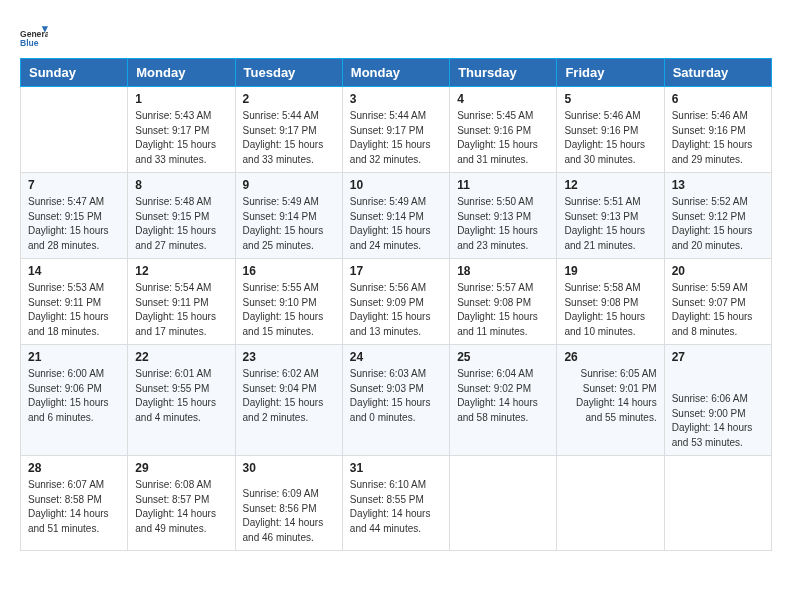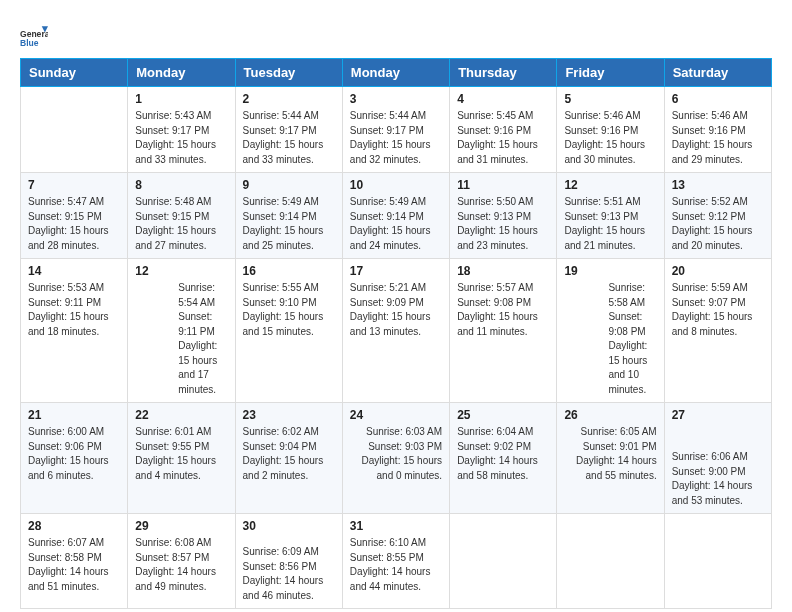--- a/index.html
+++ b/index.html
@@ -215,49 +215,49 @@
       <tr>
         <td>
           <div class="day-number">14</div>
           <div class="day-info" style="white-space: pre-line;">Sunrise: 5:53 AM
 Sunset: 9:11 PM
 Daylight: 15 hours
 and 18 minutes.</div>
         </td>
         <td>
           <div class="day-number">12</div>
-          <div class="day-info" style="white-space: pre-line; margin-left: 43px;">Sunrise: 5:54 AM
+          <div class="day-info" style="white-space: pre-line;">Sunrise: 5:54 AM
 Sunset: 9:11 PM
 Daylight: 15 hours
 and 17 minutes.</div>
         </td>
         <td>
           <div class="day-number">16</div>
           <div class="day-info" style="white-space: pre-line;">Sunrise: 5:55 AM
 Sunset: 9:10 PM
 Daylight: 15 hours
 and 15 minutes.</div>
         </td>
         <td>
           <div class="day-number">17</div>
-          <div class="day-info" style="white-space: pre-line;">Sunrise: 5:21 AM
+          <div class="day-info" style="white-space: pre-line;">Sunrise: 5:56 AM
 Sunset: 9:09 PM
 Daylight: 15 hours
 and 13 minutes.</div>
         </td>
         <td>
           <div class="day-number">18</div>
           <div class="day-info" style="white-space: pre-line;">Sunrise: 5:57 AM
 Sunset: 9:08 PM
 Daylight: 15 hours
 and 11 minutes.</div>
         </td>
         <td>
           <div class="day-number">19</div>
-          <div class="day-info" style="white-space: pre-line; margin-left: 44px;">Sunrise: 5:58 AM
+          <div class="day-info" style="white-space: pre-line;">Sunrise: 5:58 AM
 Sunset: 9:08 PM
 Daylight: 15 hours
 and 10 minutes.</div>
         </td>
         <td>
           <div class="day-number">20</div>
           <div class="day-info" style="white-space: pre-line;">Sunrise: 5:59 AM
 Sunset: 9:07 PM
 Daylight: 15 hours
 and 8 minutes.</div>
@@ -280,21 +280,21 @@
         </td>
         <td>
           <div class="day-number">23</div>
           <div class="day-info" style="white-space: pre-line;">Sunrise: 6:02 AM
 Sunset: 9:04 PM
 Daylight: 15 hours
 and 2 minutes.</div>
         </td>
         <td>
           <div class="day-number">24</div>
-          <div class="day-info" style="white-space: pre-line; text-align: right;">Sunrise: 6:03 AM
+          <div class="day-info" style="white-space: pre-line;">Sunrise: 6:03 AM
 Sunset: 9:03 PM
 Daylight: 15 hours
 and 0 minutes.</div>
         </td>
         <td>
           <div class="day-number">25</div>
           <div class="day-info" style="white-space: pre-line;">Sunrise: 6:04 AM
 Sunset: 9:02 PM
 Daylight: 14 hours
 and 58 minutes.</div>

